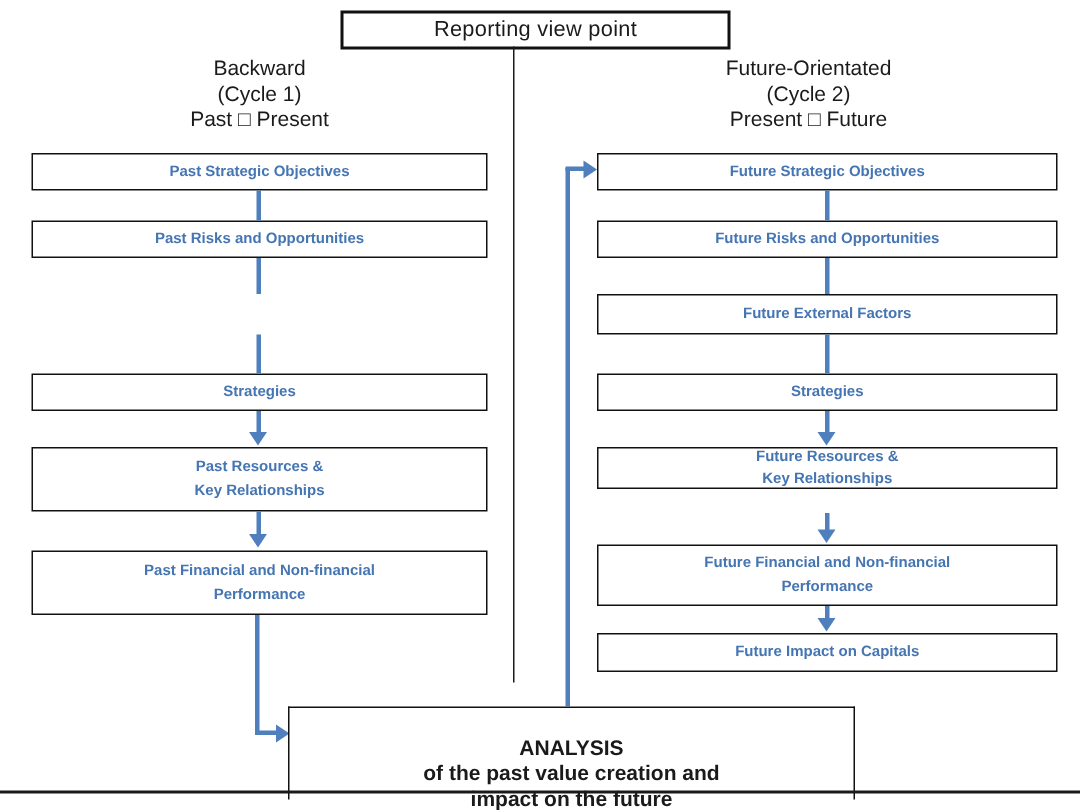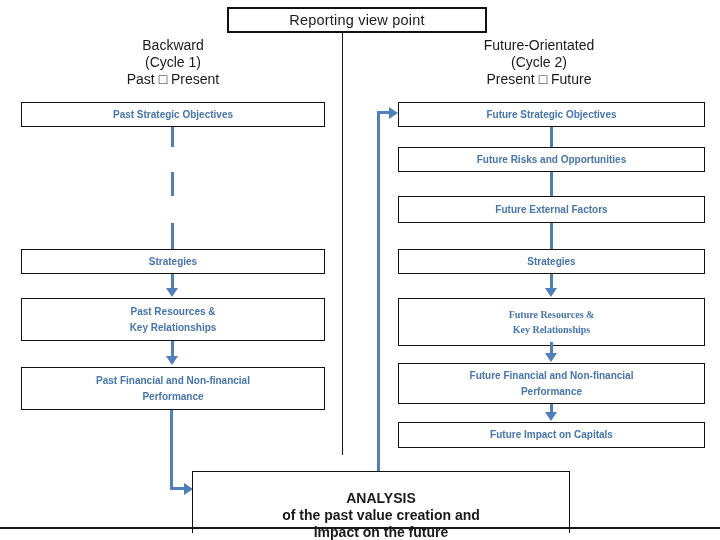--- a/index.html
+++ b/index.html
@@ -64,20 +64,21 @@
   <div class="abs center-line"></div>
 
   <div class="abs col-header" style="left:68px;top:37px;">Backward
 (Cycle 1)
 Past □ Present</div>
   <div class="abs col-header" style="left:434px;top:37px;">Future-Orientated
 (Cycle 2)
 Present □ Future</div>
 
   <div class="abs fbox lbox" style="top:102px;height:25px;">Past Strategic Objectives</div>
+  <div class="abs fbox lbox" style="top:147px;height:25px;">Past Risks and Opportunities</div>
   <div class="abs fbox lbox" style="top:249px;height:25px;">Strategies</div>
   <div class="abs fbox lbox" style="top:298px;height:43px;">Past Resources &amp;
 Key Relationships</div>
   <div class="abs fbox lbox" style="top:367px;height:43px;">Past Financial and Non-financial
 Performance</div>
 
   <div class="abs vline" style="left:171px;top:127px;height:20px;"></div>
   <div class="abs vline" style="left:171px;top:172px;height:24px;"></div>
   <div class="abs vline" style="left:171px;top:223px;height:26px;"></div>
   <div class="abs vline" style="left:171px;top:274px;height:15px;"></div>
@@ -86,21 +87,21 @@
   <div class="abs head-down" style="left:166px;top:356px;"></div>
 
   <div class="abs vline" style="left:170px;top:410px;height:80px;"></div>
   <div class="abs hline" style="left:170px;top:487px;width:14px;"></div>
   <div class="abs head-right" style="left:184px;top:483px;"></div>
 
   <div class="abs fbox rbox" style="top:102px;height:25px;">Future Strategic Objectives</div>
   <div class="abs fbox rbox" style="top:147px;height:25px;">Future Risks and Opportunities</div>
   <div class="abs fbox rbox" style="top:196px;height:27px;">Future External Factors</div>
   <div class="abs fbox rbox" style="top:249px;height:25px;">Strategies</div>
-  <div class="abs fbox rbox" style="top:298px;height:48px;font-family:Liberation Serif, serif;">Future Resources &amp;
+  <div class="abs fbox rbox" style="top:298px;height:28px;">Future Resources &amp;
 Key Relationships</div>
   <div class="abs fbox rbox" style="top:363px;height:41px;">Future Financial and Non-financial
 Performance</div>
   <div class="abs fbox rbox" style="top:422px;height:26px;">Future Impact on Capitals</div>
 
   <div class="abs vline" style="left:550px;top:127px;height:20px;"></div>
   <div class="abs vline" style="left:550px;top:172px;height:24px;"></div>
   <div class="abs vline" style="left:550px;top:223px;height:26px;"></div>
   <div class="abs vline" style="left:550px;top:274px;height:15px;"></div>
   <div class="abs head-down" style="left:545px;top:288px;"></div>

